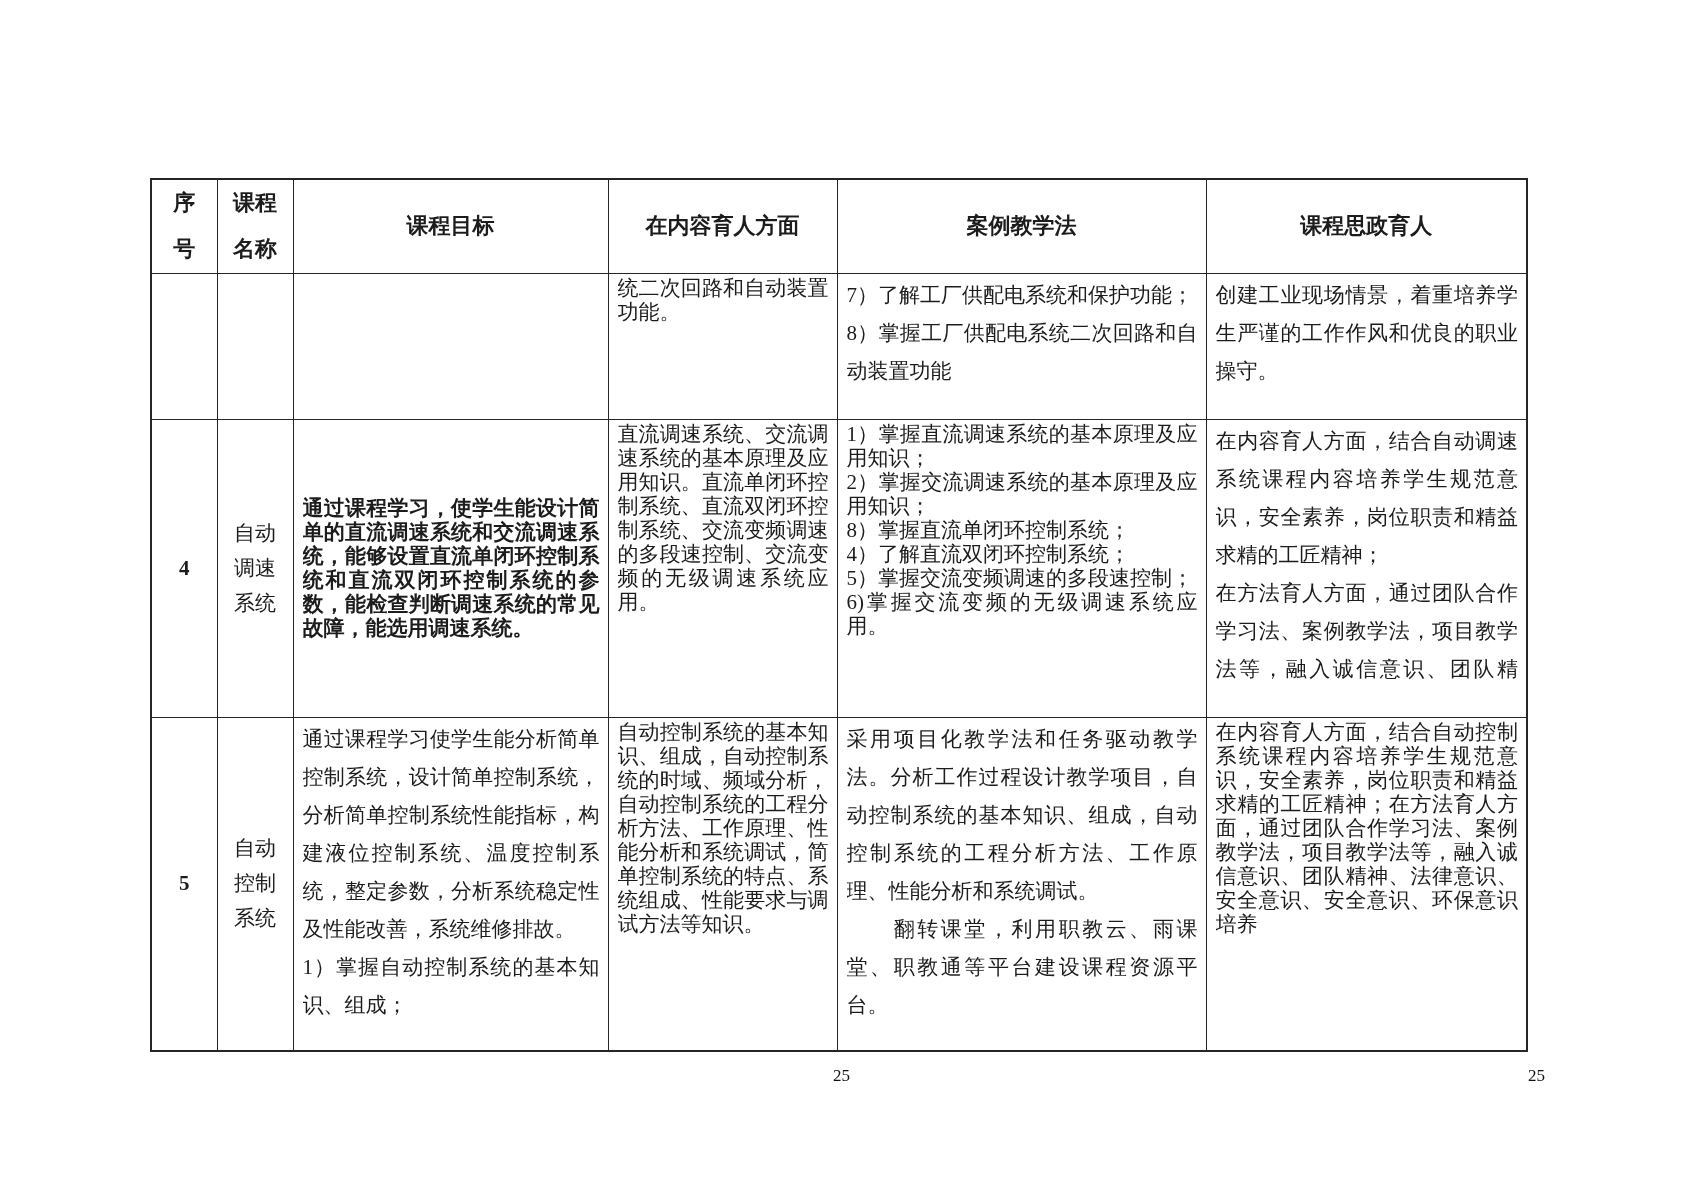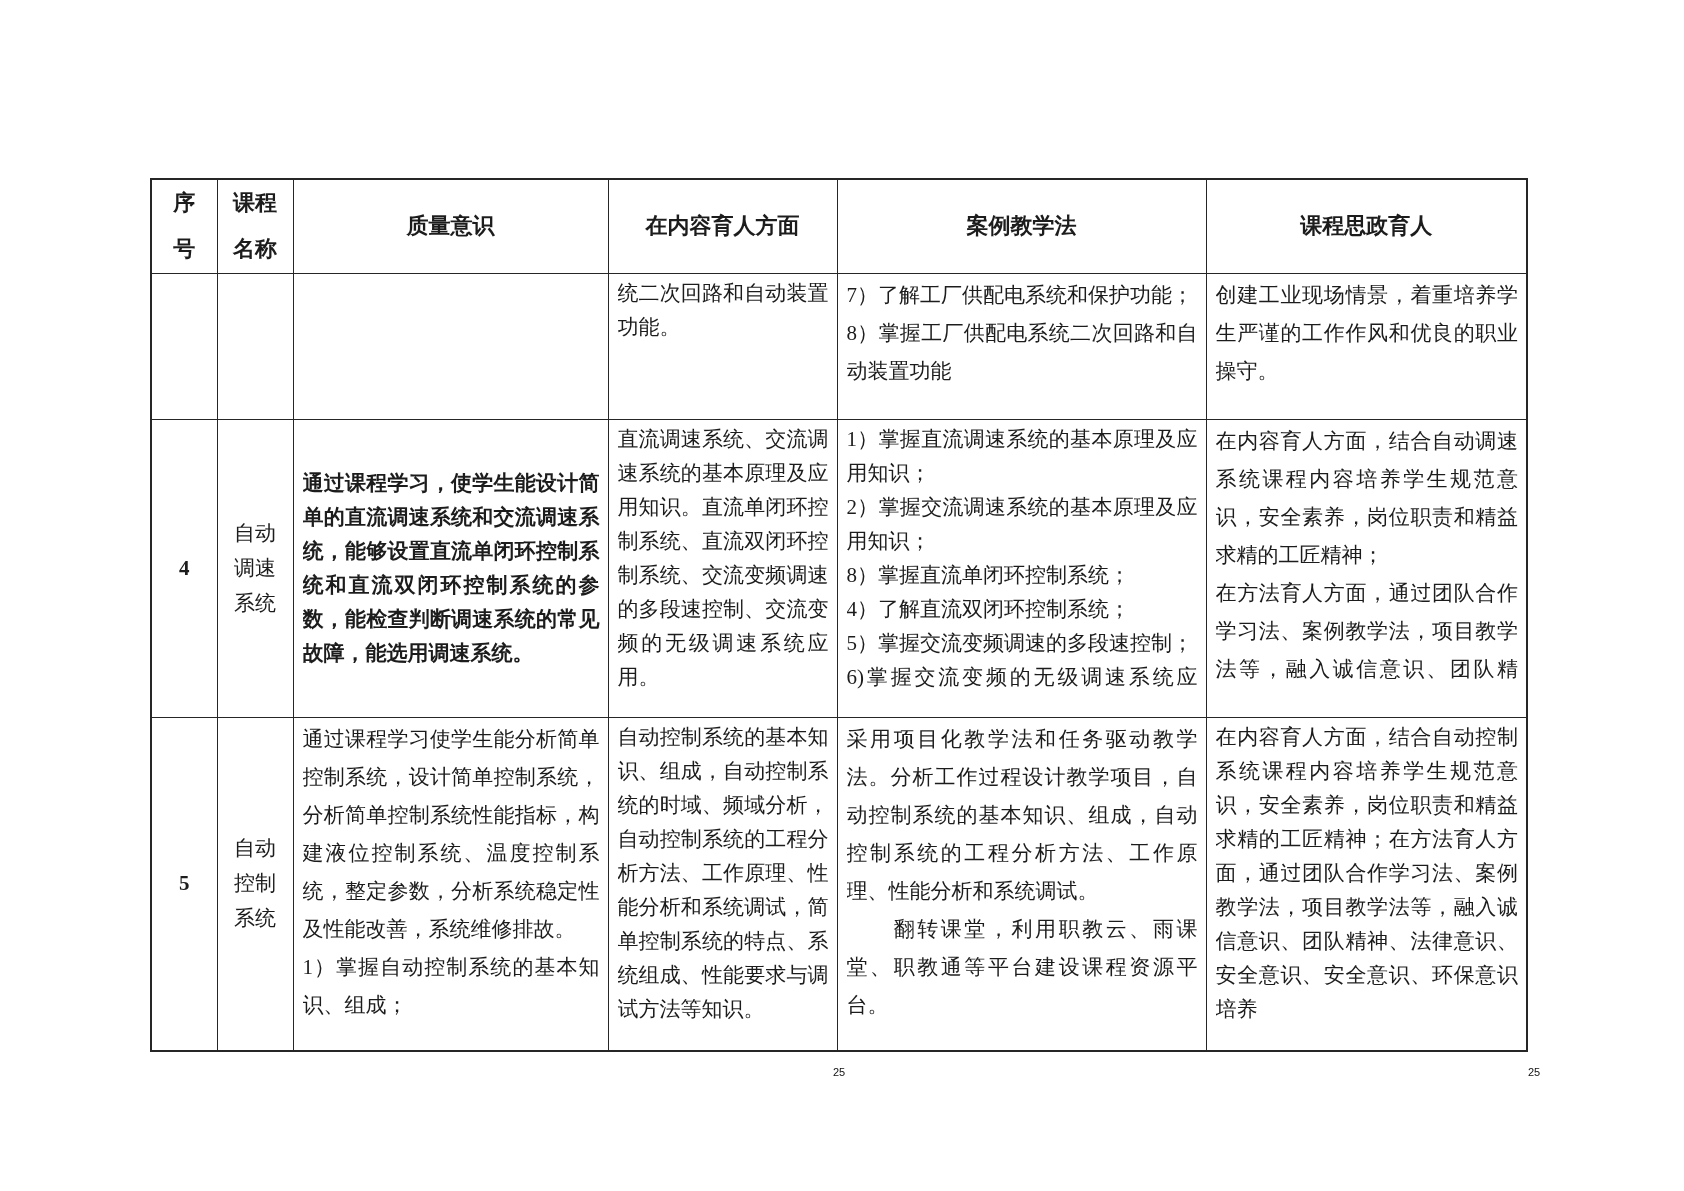--- a/index.html
+++ b/index.html
@@ -39,44 +39,44 @@
     font-size: 22px;
     padding: 0;
     height: 94px;
   }
   .hcell {
     white-space: pre-wrap;
     line-height: 46px;
   }
   .cell {
     white-space: pre-wrap;
-    line-height: 34px;
+    line-height: 24px;
     text-align: justify;
     text-justify: inter-ideograph;
     overflow: hidden;
   }
   .tight { line-height: 38px; }
   tr.r1 .cell { height: 121px; }
   tr.r4 .cell { height: 273px; }
   tr.r5 .cell { height: 308px; }
   td.center-cell { vertical-align: middle; padding: 12px; }
   td.center-cell .cell {
     display: flex;
     align-items: center;
     justify-content: center;
     text-align: center;
     line-height: 35px;
   }
   td.mid { vertical-align: middle; font-weight: bold; }
   .num { font-weight: bold; }
   .page-number {
     position: absolute;
-    font-size: 11px;
+    font-size: 17px;
     color: #111111;
-    font-family: Liberation Sans, sans-serif;
+    font-family: Liberation Serif, serif;
   }
   .pn-center { left: 833px; top: 1066px; }
   .pn-right  { left: 1528px; top: 1066px; }
 </style>
 </head>
 <body>
 
 <div class="page">
 
   <table class="course-table">
@@ -92,21 +92,21 @@
       <tr>
         <th>
             <div class="hcell">序
 号</div>
           </th>
         <th>
             <div class="hcell">课程
 名称</div>
           </th>
         <th>
-            <div class="hcell">质量意识</div>
+            <div class="hcell">课程目标</div>
           </th>
         <th>
             <div class="hcell">在内容育人方面</div>
           </th>
         <th>
             <div class="hcell">案例教学法</div>
           </th>
         <th>
             <div class="hcell">课程思政育人</div>
           </th>

